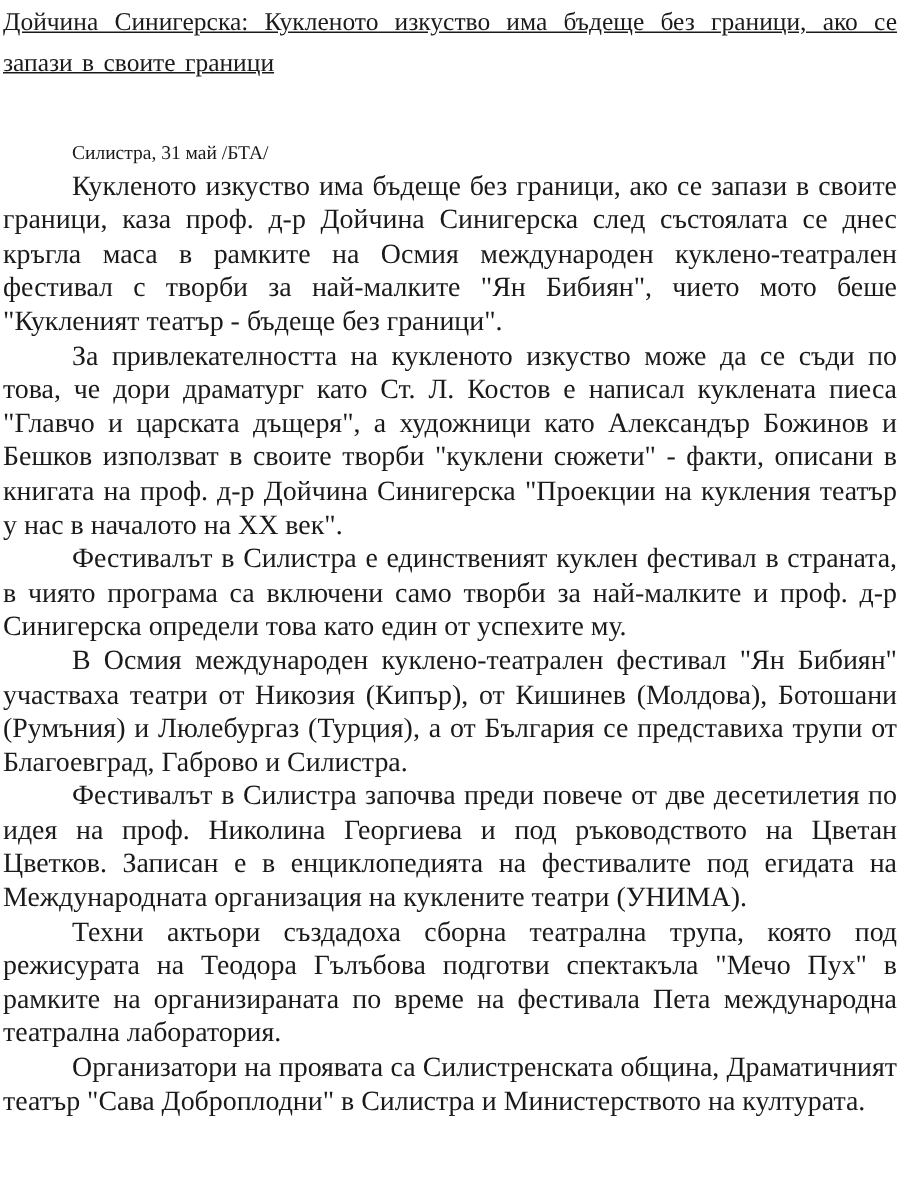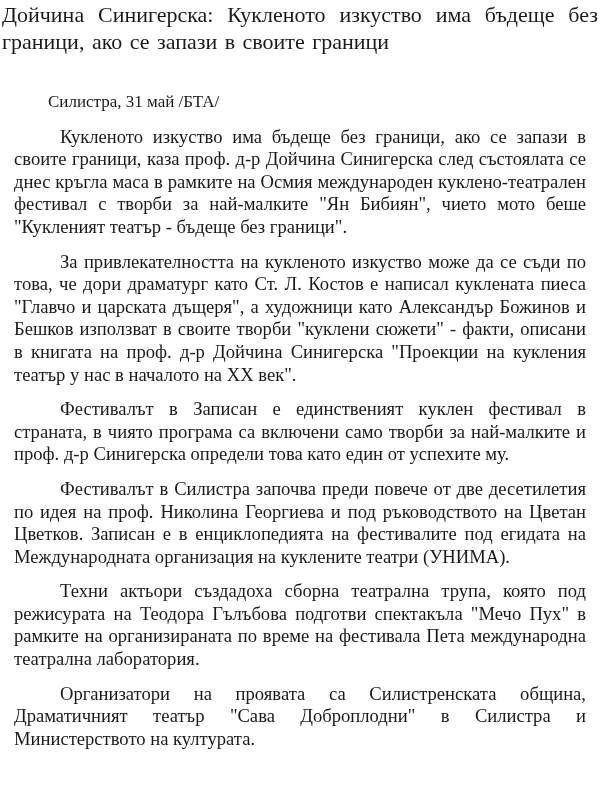--- a/index.html
+++ b/index.html
@@ -15,50 +15,52 @@
       color: #1a1a1a;
       font-family: "Liberation Serif", "DejaVu Serif", serif;
     }
     .page {
       position: absolute;
       left: 2px;
       top: 0;
       width: 596px;
     }
     .title {
-      font-size: 22px;
+      font-size: 17px;
       line-height: 27px;
       margin: 1px 0 0 0;
       text-align: justify;
       text-align-last: left;
       font-weight: normal;
       word-spacing: 2px;
+      text-decoration: underline;
     }
     .dateline {
-      font-size: 17px;
+      font-size: 13px;
       line-height: 22.6px;
       margin: 36px 0 0 0;
       text-indent: 46px;
     }
     .para {
       font-size: 18.6px;
       line-height: 22.6px;
-      margin: 12px;
+      margin: 0;
       text-indent: 46px;
       text-align: justify;
       text-align-last: left;
     }
   </style>
 </head>
 <body>
 
 <div class="page">
   <h1 class="title">Дойчина Синигерска: Кукленото изкуство има бъдеще без граници, ако се запази в своите граници</h1>
   <p class="dateline">Силистра, 31 май /БТА/</p>
   <div>
     <p class="para">Кукленото изкуство има бъдеще без граници, ако се запази в своите граници, каза проф. д-р Дойчина Синигерска след състоялата се днес кръгла маса в рамките на Осмия международен куклено-театрален фестивал с творби за най-малките "Ян Бибиян", чието мото беше "Кукленият театър - бъдеще без граници".</p>
     <p class="para">За привлекателността на кукленото изкуство може да се съди по това, че дори драматург като Ст. Л. Костов е написал куклената пиеса "Главчо и царската дъщеря", а художници като Александър Божинов и Бешков използват в своите творби "куклени сюжети" - факти, описани в книгата на проф. д-р Дойчина Синигерска "Проекции на кукления театър у нас в началото на ХХ век".</p>
-    <p class="para">Фестивалът в Записан е единственият куклен фестивал в страната, в чиято програма са включени само творби за най-малките и проф. д-р Синигерска определи това като един от успехите му.</p>
+    <p class="para">Фестивалът в Силистра е единственият куклен фестивал в страната, в чиято програма са включени само творби за най-малките и проф. д-р Синигерска определи това като един от успехите му.</p>
+    <p class="para">В Осмия международен куклено-театрален фестивал "Ян Бибиян" участваха театри от Никозия (Кипър), от Кишинев (Молдова), Ботошани (Румъния) и Люлебургаз (Турция), а от България се представиха трупи от Благоевград, Габрово и Силистра.</p>
     <p class="para">Фестивалът в Силистра започва преди повече от две десетилетия по идея на проф. Николина Георгиева и под ръководството на Цветан Цветков. Записан е в енциклопедията на фестивалите под егидата на Международната организация на куклените театри (УНИМА).</p>
     <p class="para">Техни актьори създадоха сборна театрална трупа, която под режисурата на Теодора Гълъбова подготви спектакъла "Мечо Пух" в рамките на организираната по време на фестивала Пета международна театрална лаборатория.</p>
     <p class="para">Организатори на проявата са Силистренската община, Драматичният театър "Сава Доброплодни" в Силистра и Министерството на културата.</p>
   </div>
 </div>
 
 </body></html>

